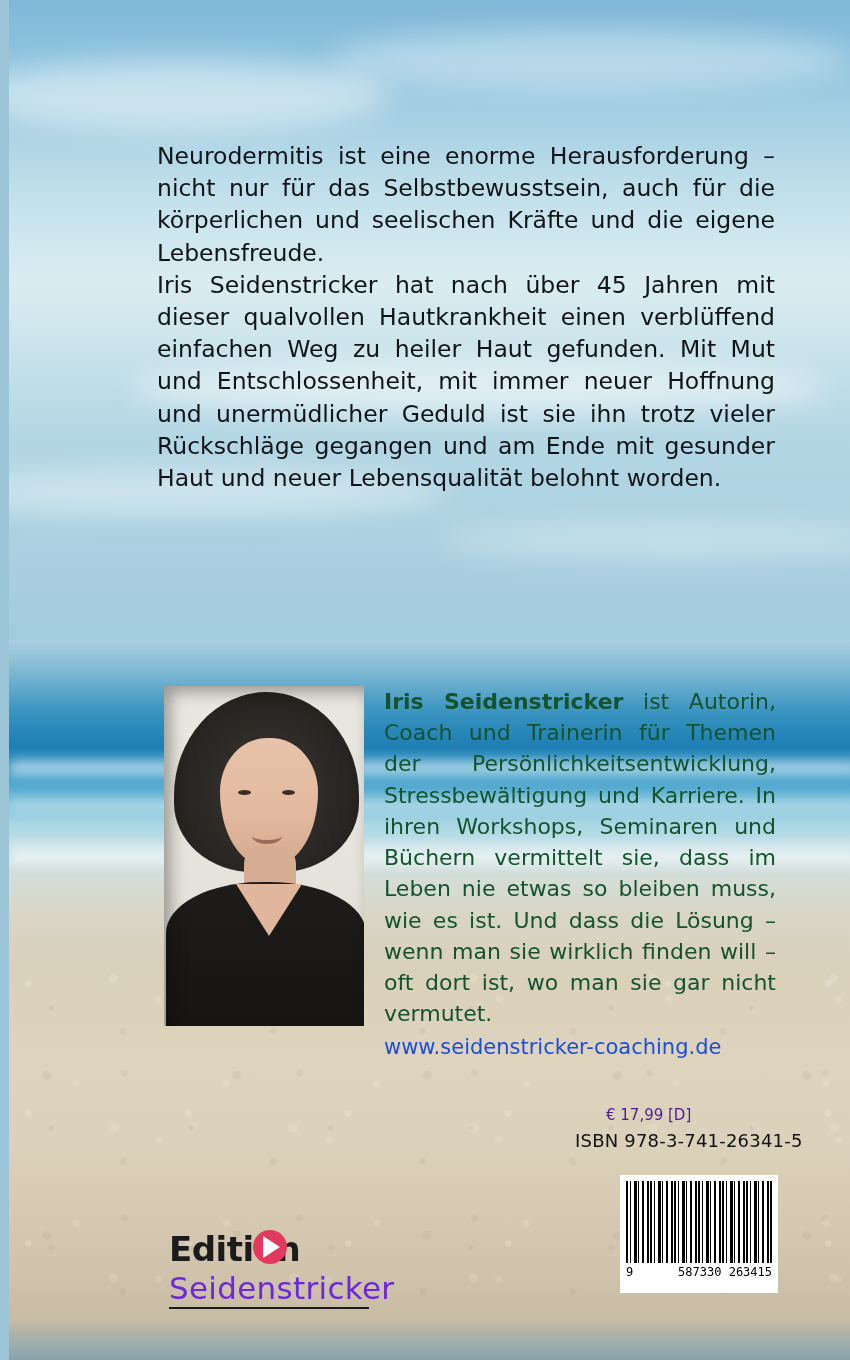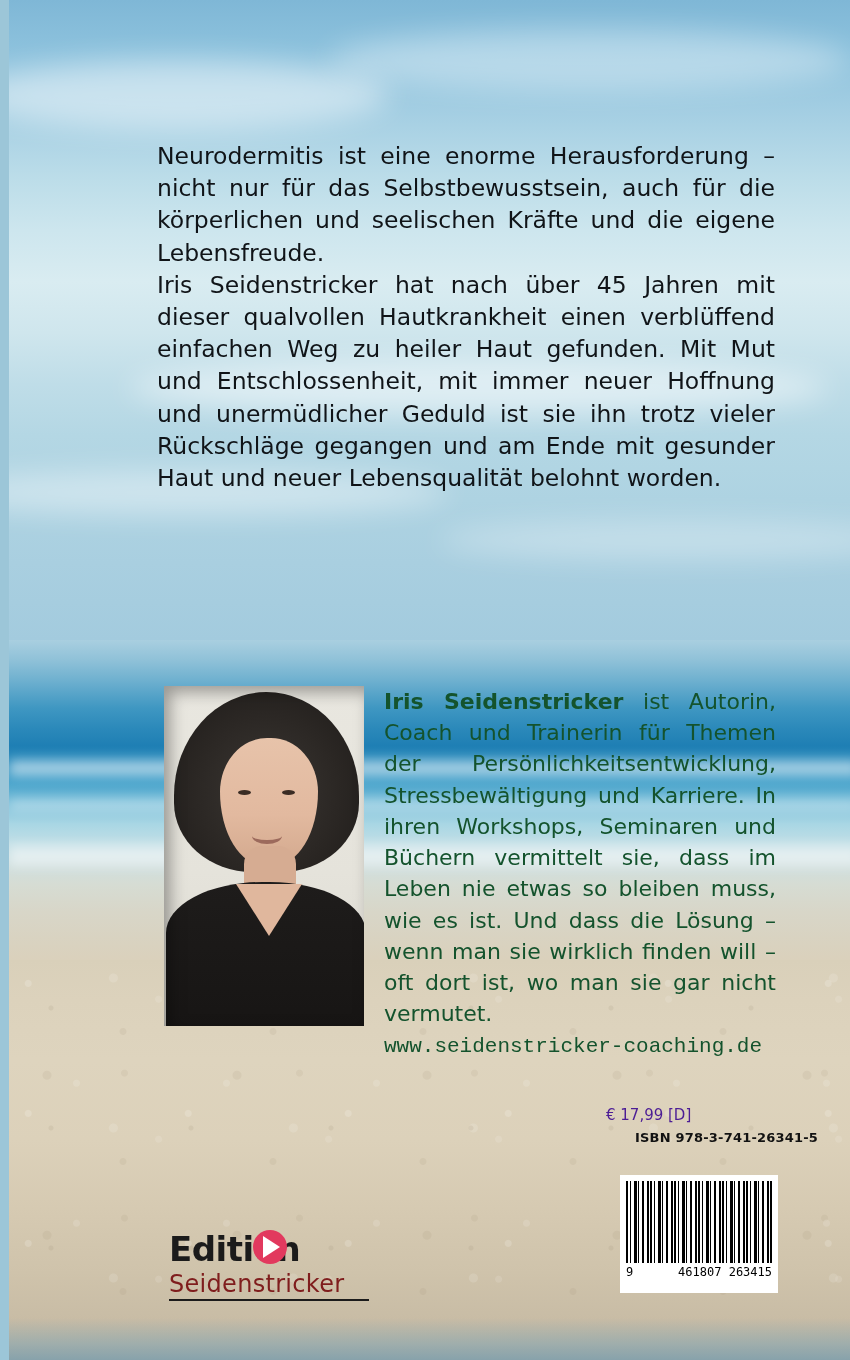--- a/index.html
+++ b/index.html
@@ -239,34 +239,32 @@
     margin: 0;
     text-align: justify;
   }
   .author-text .bold-name { font-weight: bold; }
   .author-url {
     position: absolute;
     left: 375px;
     top: 1035px;
     width: 392px;
     font-size: 21px;
-    color: #14532d;
+    color: #1d4ed8;
     white-space: nowrap;
-    font-family: Liberation Mono, monospace;
   }
 
   
   .isbn-line {
     position: absolute;
-    left: 626px;
+    left: 566px;
     top: 1130px;
-    font-size: 13px;
+    font-size: 18px;
     color: #121212;
     letter-spacing: 0.2px;
-    font-weight: bold;
   }
   .price-line {
     position: absolute;
     left: 597px;
     top: 1106px;
     font-size: 15px;
     color: #4c1d95;
   }
   .barcode-box {
     position: absolute;
@@ -330,22 +328,22 @@
     left: 84px;
     top: -2px;
     width: 34px;
     height: 34px;
     background: #e2395e;
     border-radius: 50%;
     z-index: 2;
   }
   .logo-sub {
     margin-top: 4px;
-    font-size: 24px;
-    color: #7f1d1d;
+    font-size: 31px;
+    color: #6d28d9;
     letter-spacing: 0.3px;
   }
   .logo-rule {
     width: 200px;
     height: 2px;
     background: #1b1b1b;
     margin-top: 1px;
   }
 </style>
 </head>
@@ -391,21 +389,21 @@
   </div>
   <div class="author-url">www.seidenstricker-coaching.de</div>
 
   <div class="isbn-line">ISBN 978-3-741-26341-5</div>
   <div class="price-line">€ 17,99 [D]</div>
 
   <div class="barcode-box">
     <div class="barcode-bars"></div>
     <div class="barcode-digits">
       <span>9</span>
-      <span>461807 263415</span>
+      <span>587330 263415</span>
     </div>
   </div>
 
   <div class="logo">
     <div class="logo-edition">
       <span>Edition</span>
       <span class="logo-dot"></span>
       <span class="logo-play"></span>
     </div>
     <div class="logo-sub">Seidenstricker</div>

